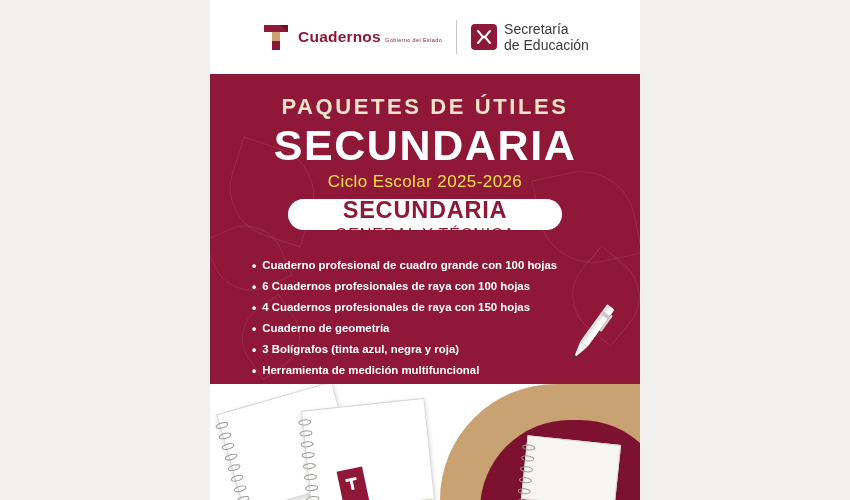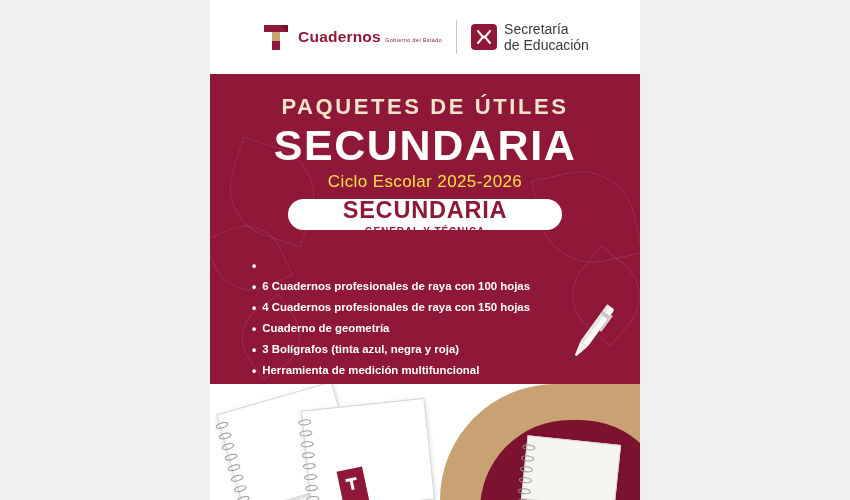--- a/index.html
+++ b/index.html
@@ -171,22 +171,22 @@
     justify-content: space-between;
   }
   .level-main {
     font-size: 23.5px;
     font-weight: bold;
     color: #8f1738;
     letter-spacing: 0.8px;
     line-height: 1;
   }
   .level-sub {
-    font-size: 10px;
-    font-weight: bold;
+    font-size: 16px;
+    font-weight: normal;
     color: #8f1738;
     letter-spacing: 0.9px;
     margin-top: 3px;
   }
 
   .items {
     position: absolute;
     left: 42px;
     top: 186px;
     width: 360px;
@@ -365,20 +365,21 @@
       </div>
 
       <div class="level-pill">
         <div class="level-main">SECUNDARIA</div>
         <div class="level-sub">GENERAL Y TÉCNICA</div>
       </div>
 
       <div class="items">
         <div class="item">
           <span class="bullet">•</span>
+          <span>Cuaderno profesional de cuadro grande con 100 hojas</span>
         </div>
         <div class="item">
           <span class="bullet">•</span>
           <span>6 Cuadernos profesionales de raya con 100 hojas</span>
         </div>
         <div class="item">
           <span class="bullet">•</span>
           <span>4 Cuadernos profesionales de raya con 150 hojas</span>
         </div>
         <div class="item">

